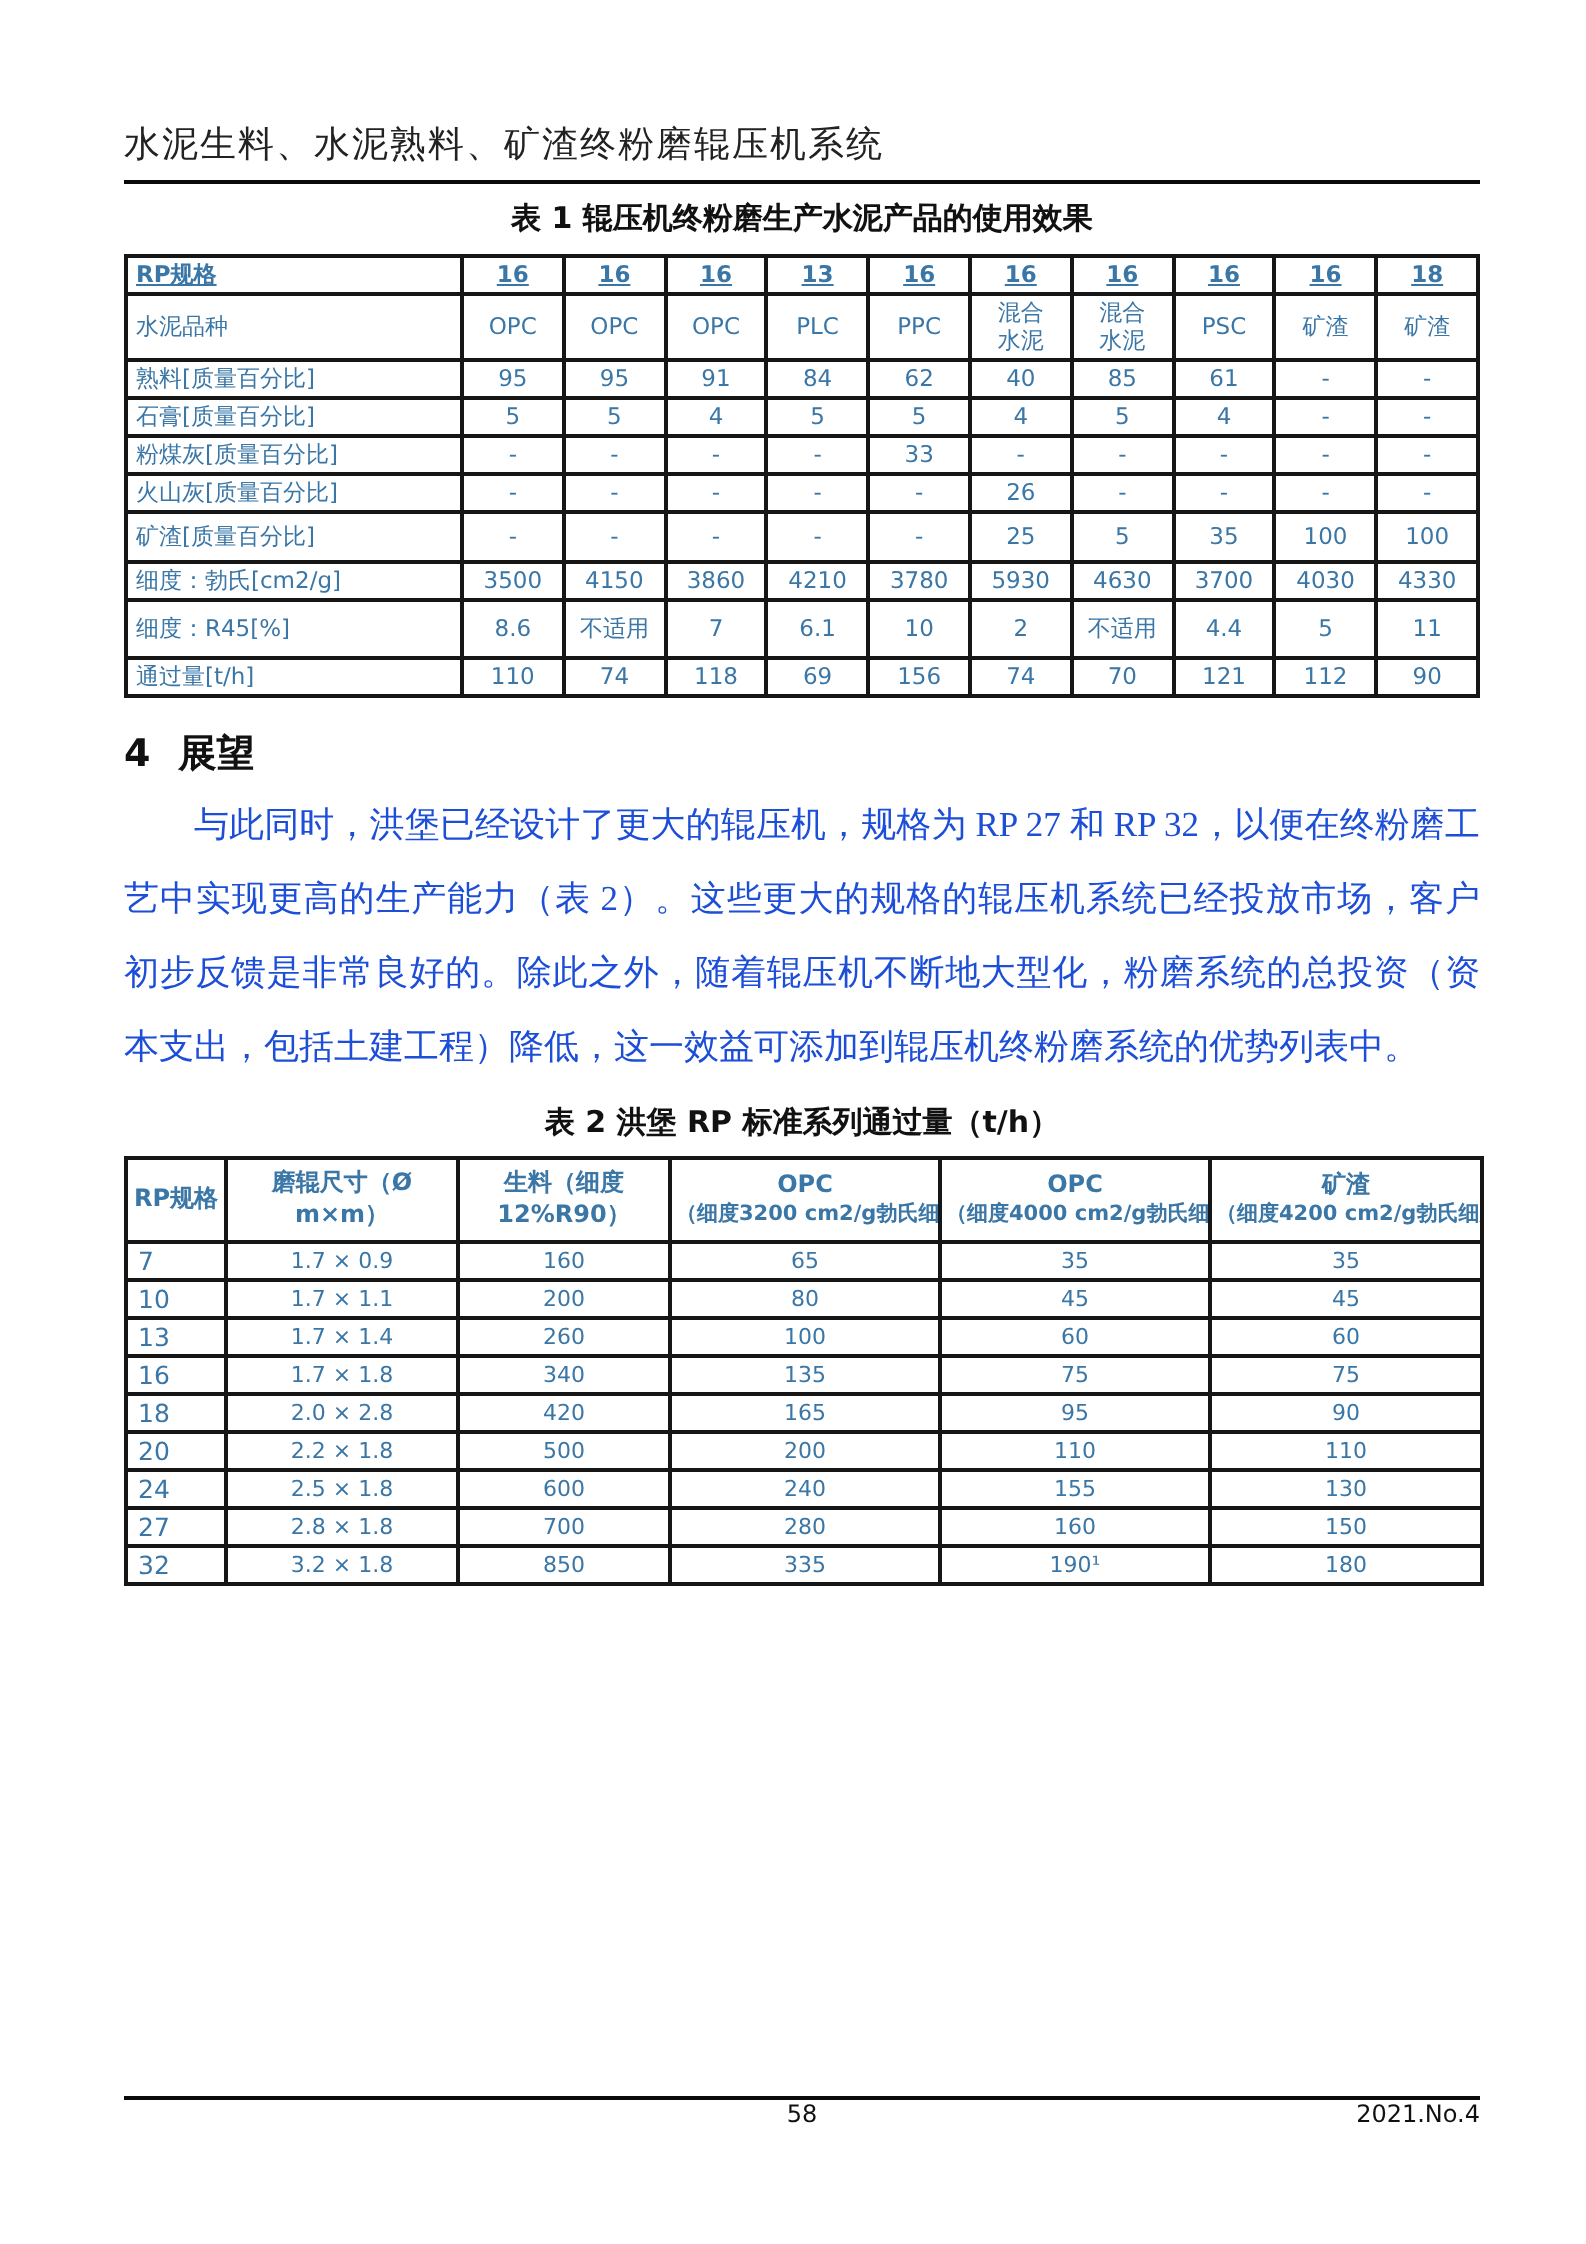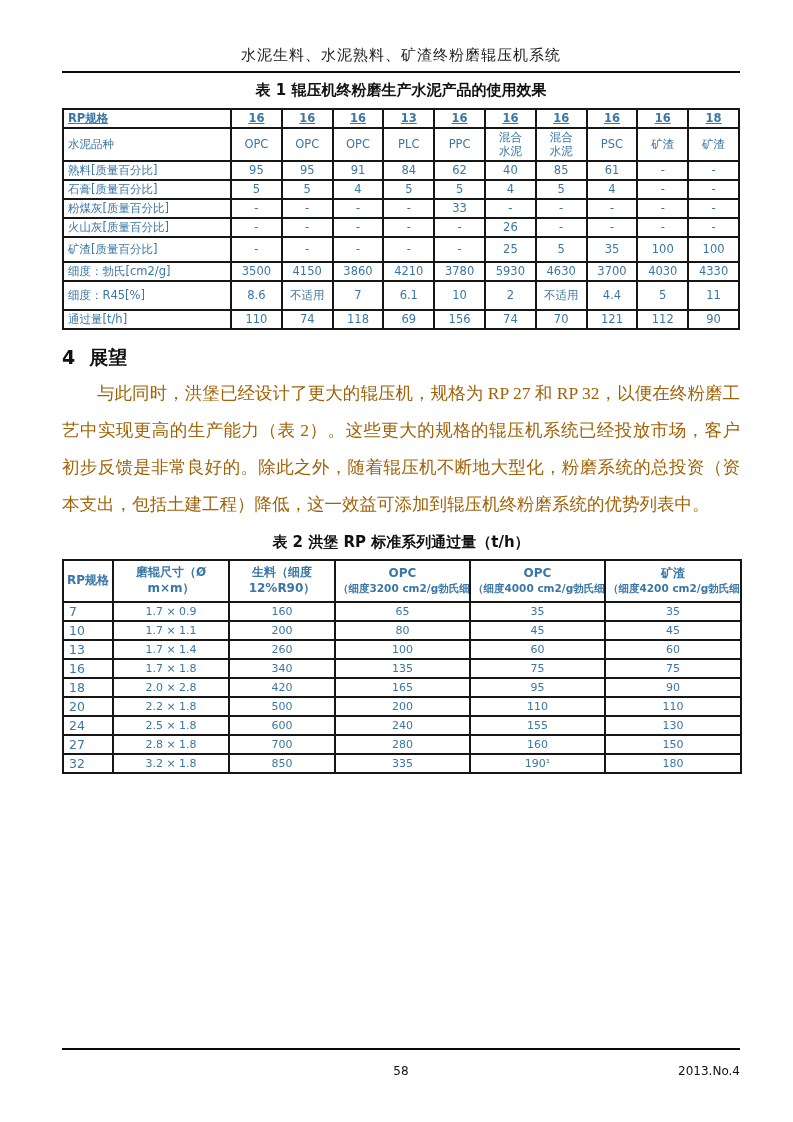--- a/index.html
+++ b/index.html
@@ -2,21 +2,21 @@
 <html><head>
 <meta charset="utf-8">
 <style>
   html,body { margin:0; padding:0; background:#ffffff; }
   .page {
     position:relative; width:793px; height:1122px; background:#ffffff;
     overflow:hidden; font-family:"Liberation Serif","DejaVu Serif",serif; color:#1a1a1a;
   }
   .content { position:absolute; top:0; left:62px; width:678px; }
 
-  .doc-header { margin-top:46px; text-align:center; font-size:15px; letter-spacing:1px; color:#222; }
+  .doc-header { margin-top:60px; text-align:left; font-size:18px; letter-spacing:1px; color:#222; }
   .header-rule { margin-top:6px; border-top:2px solid #0a0a0a; height:0; }
 
   .caption {
     margin-top:8px; text-align:center; font-weight:bold; font-size:15px;
     font-family:"DejaVu Sans","Liberation Sans",sans-serif; color:#111;
   }
 
   table { border-collapse:collapse; table-layout:fixed; width:678px;
           font-family:"DejaVu Sans","Liberation Sans",sans-serif; }
   th,td { border:2px solid #161616; vertical-align:middle; overflow:hidden; }
@@ -36,39 +36,39 @@
   .table1 tbody tr:nth-child(9) { height:29px; }
 
   
   .section-heading {
     margin-top:15px; font-family:"DejaVu Sans","Liberation Sans",sans-serif;
     font-weight:bold; font-size:19px; color:#111;
   }
   .section-heading .num { margin-right:14px; }
   .body-paragraph {
     margin:4px 0 0 0; font-size:17.5px; line-height:37px; text-align:justify;
-    text-indent:2em; color:#a16207;
+    text-indent:2em; color:#1d4ed8;
   }
 
   
   .caption2 { margin-top:10px; }
   .table2 { margin-top:7px; }
   .table2 thead th { color:#3a76a6; font-size:12px; font-weight:bold; height:38px;
                      text-align:center; padding:1px 2px; line-height:1.3; }
   .table2 thead th .sub { display:block; font-size:10.5px; font-weight:bold; white-space:nowrap; }
   .table2 tbody tr { height:16px; }
   .table2 tbody th { color:#3a76a6; font-size:12.5px; font-weight:normal;
                      text-align:left; padding-left:5px; }
   .table2 tbody td { color:#3a76a6; font-size:11px; text-align:center; padding:1px 2px; }
 
   
   .footer { position:absolute; top:1048px; left:62px; width:678px;
             font-family:"DejaVu Sans","Liberation Sans",sans-serif; }
   .footer-rule { border-top:2.5px solid #0a0a0a; height:0; }
-  .footer-row { position:relative; margin-top:14px; height:16px; }
+  .footer-row { position:relative; margin-top:0; height:16px; }
   .page-number { position:absolute; left:0; right:0; text-align:center; font-size:12px; color:#111; }
   .issue { position:absolute; right:0; font-size:12px; color:#111; }
 </style>
 </head>
 <body>
 
 <div class="page">
   <div class="content">
 
     <div class="doc-header">
@@ -321,16 +321,16 @@
           </tr>
         </tbody>
     </table>
 
   </div>
 
   <div class="footer">
     <div class="footer-rule"></div>
     <div class="footer-row">
       <span class="page-number">58</span>
-      <span class="issue">2013.No.4</span>
+      <span class="issue">2021.No.4</span>
     </div>
   </div>
 </div>
 
 </body></html>

